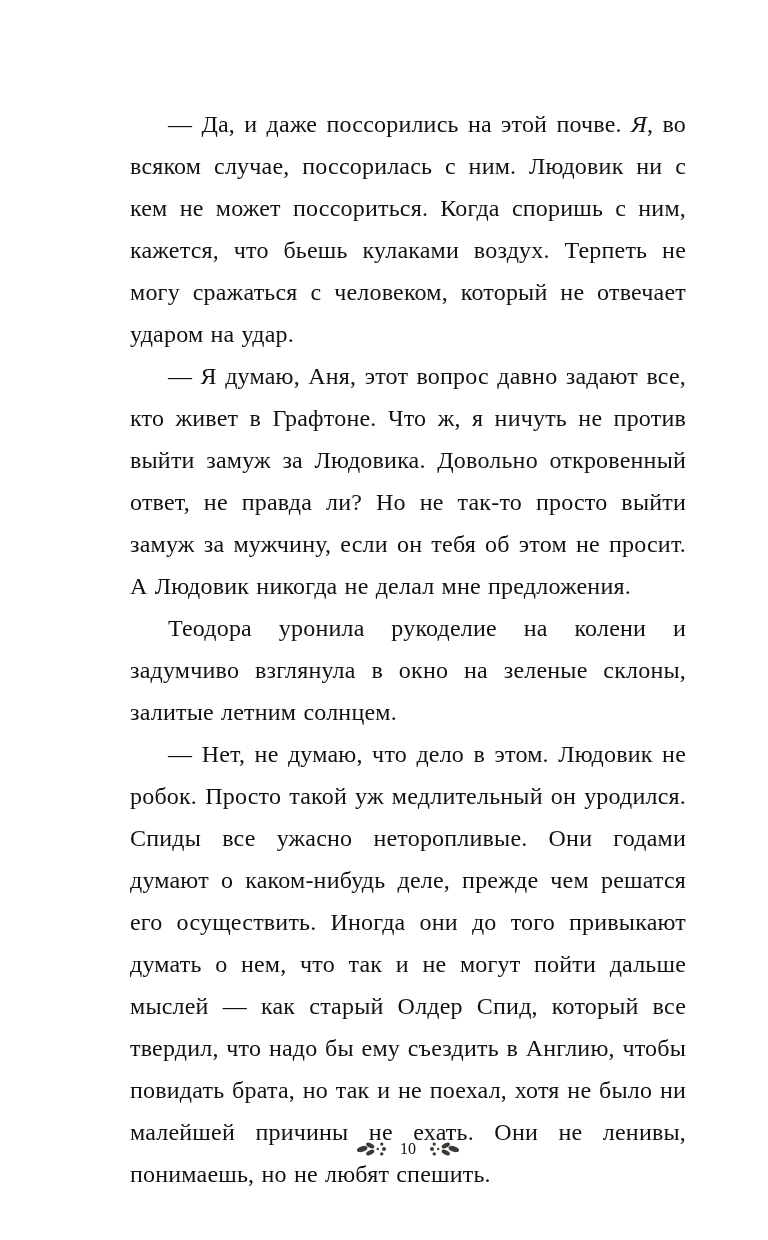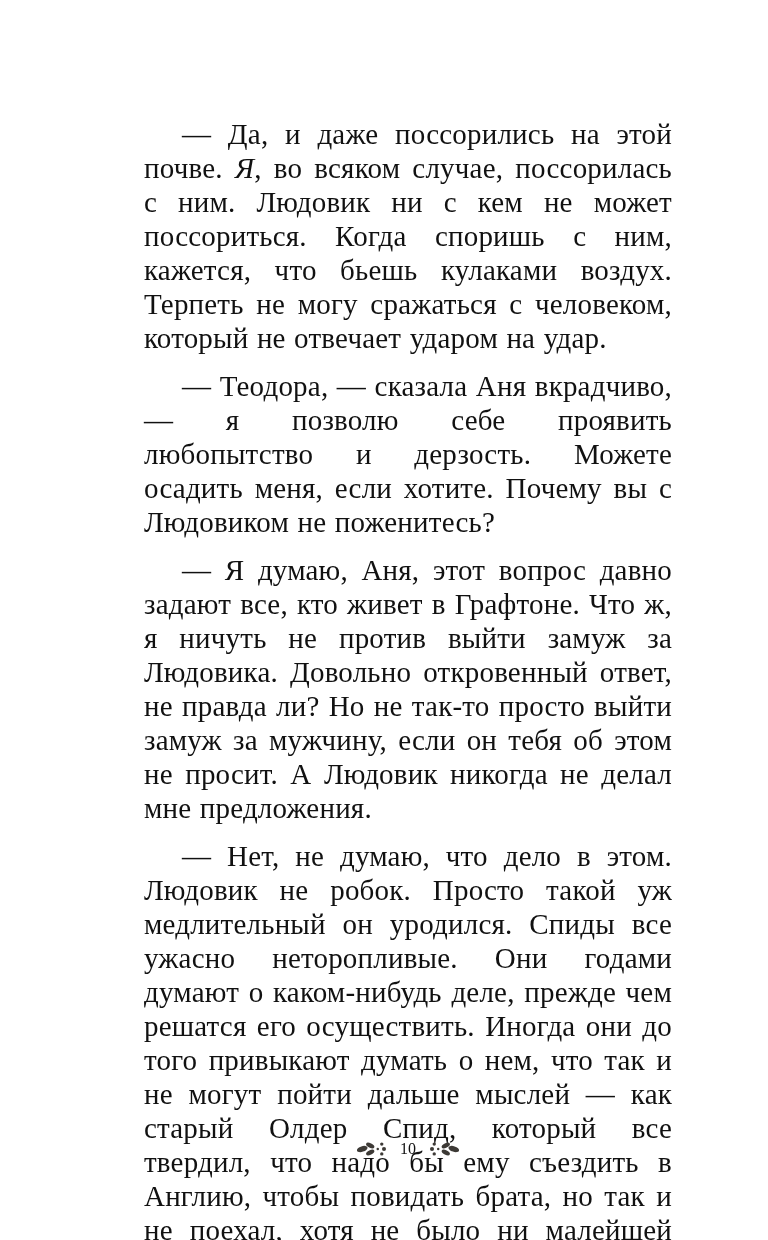--- a/index.html
+++ b/index.html
@@ -18,23 +18,23 @@
     font-family: "Liberation Serif", "DejaVu Serif", serif;
     color: #111111;
   }
   .text-block {
     position: absolute;
     top: 103px;
     left: 130px;
     width: 556px;
   }
   .text-block p {
-    margin: 14px;
-    font-size: 29px;
-    line-height: 34px;
+    margin: 0;
+    font-size: 24px;
+    line-height: 42px;
     text-align: justify;
     text-indent: 38px;
     letter-spacing: 0.2px;
     word-spacing: 1px;
     hyphens: auto;
   }
   .text-block p em {
     font-style: italic;
   }
   .page-footer {
@@ -61,22 +61,22 @@
     transform: scaleX(-1);
   }
 </style>
 </head>
 <body>
 
 <div class="page">
 
   <main class="text-block" id="paragraphs">
       <p><span>— Да, и даже поссорились на этой почве. </span><em>Я</em><span>, во всяком случае, поссорилась с ним. Людовик ни с кем не может поссориться. Когда споришь с ним, кажется, что бьешь кулаками воздух. Терпеть не могу сражаться с человеком, который не отвечает ударом на удар.</span></p>
-      <p><span>— Теодора, — сказала Аня вкрадчиво, — я позволю себе проявить любопытство и дерзость. Можете осадить меня, если хотите. Почему вы с Людовиком не поженитесь?</span></p>
       <p><span>— Я думаю, Аня, этот вопрос давно задают все, кто живет в Графтоне. Что ж, я ничуть не против выйти замуж за Людовика. Довольно откровенный ответ, не правда ли? Но не так-то просто выйти замуж за мужчину, если он тебя об этом не просит. А Людовик никогда не делал мне предложения.</span></p>
+      <p><span>Теодора уронила рукоделие на колени и задумчиво взглянула в окно на зеленые склоны, залитые летним солнцем.</span></p>
       <p><span>— Нет, не думаю, что дело в этом. Людовик не робок. Просто такой уж медлительный он уродился. Спиды все ужасно неторопливые. Они годами думают о каком-нибудь деле, прежде чем решатся его осуществить. Иногда они до того привыкают думать о нем, что так и не могут пойти дальше мыслей — как старый Олдер Спид, который все твердил, что надо бы ему съездить в Англию, чтобы повидать брата, но так и не поехал, хотя не было ни малейшей причины не ехать. Они не ленивы, понимаешь, но не любят спешить.</span></p>
     </main>
 
   <footer class="page-footer">
     <span class="orn">
       <svg width="32" height="18" viewBox="0 0 36 20" aria-hidden="true">
         <g fill="#3d3a36">
           <ellipse cx="7" cy="10" rx="6.2" ry="3.1" transform="rotate(-18 7 10)"></ellipse>
           <ellipse cx="16" cy="6" rx="5" ry="2.5" transform="rotate(26 16 6)"></ellipse>
           <ellipse cx="16" cy="14" rx="5" ry="2.5" transform="rotate(-26 16 14)"></ellipse>

